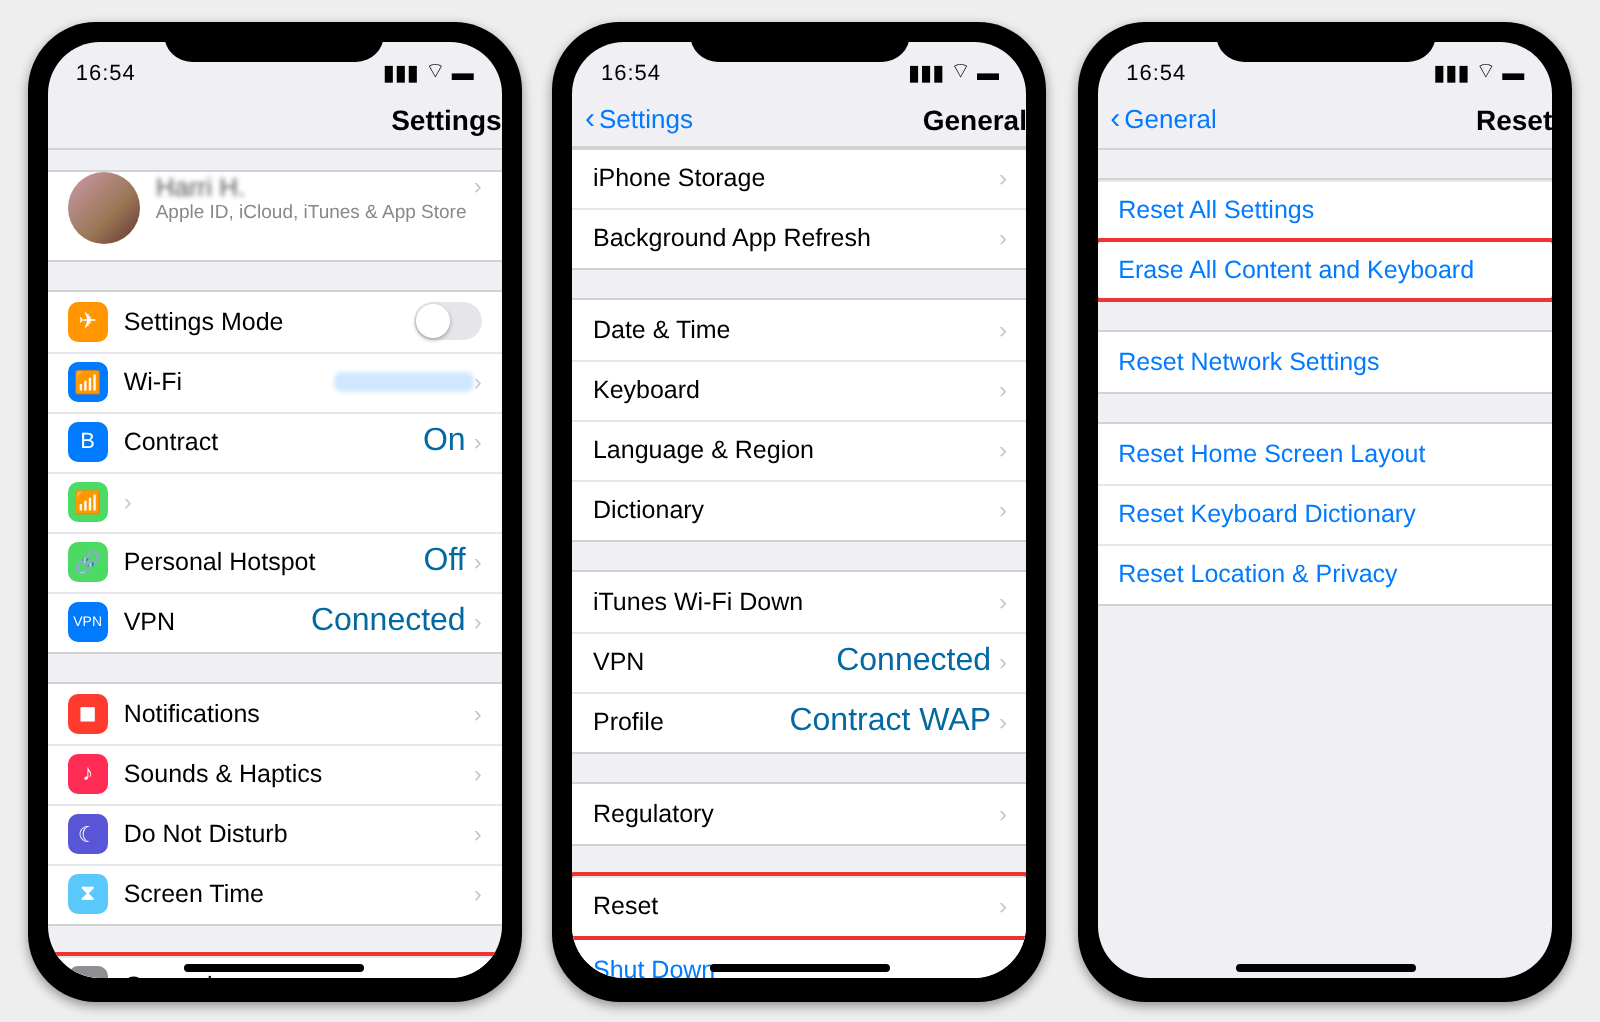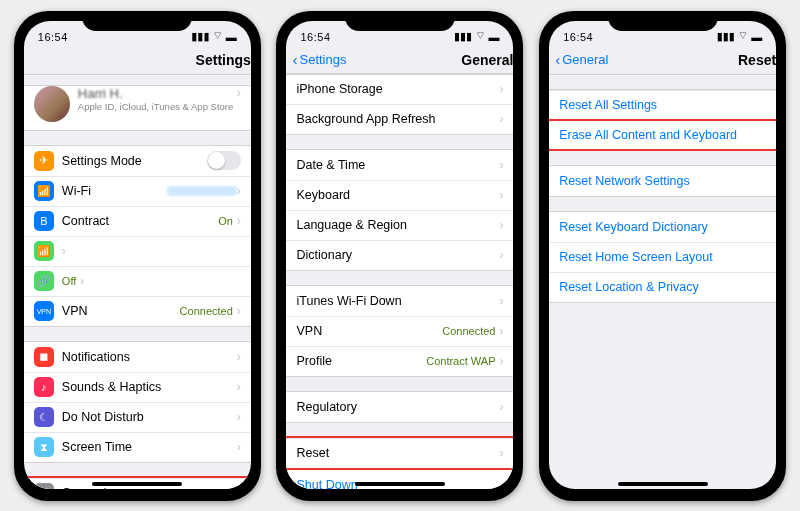--- a/index.html
+++ b/index.html
@@ -14,21 +14,21 @@
   .back{position:absolute;left:6px;top:0;color:#007aff;font-weight:400;font-size:13px;display:flex;align-items:center;gap:2px}
   .back .chev{font-size:15px;line-height:30px}
   .content{flex:1;overflow:hidden;font-size:12.5px}
   .block{background:#fff;border-top:1px solid #d1d1d6;border-bottom:1px solid #d1d1d6;margin-top:14px}
   .block.first{margin-top:10px}
   .block.tight{margin-top:10px}
   .row{display:flex;align-items:center;height:30px;padding:0 10px;position:relative;border-top:1px solid #e5e5ea}
   .block .row:first-child{border-top:none}
   .row .label{flex:1;color:#000}
   .row .label.blue{color:#007aff}
-  .row .value{color:#4d7c0f;font-size:11px;margin-right:4px}
+  .row .value{color:#0369a1;font-size:16px;margin-right:4px}
   .chevron{color:#c7c7cc;font-size:12px}
   .icon-sq{width:20px;height:20px;border-radius:5px;margin-right:8px;display:flex;align-items:center;justify-content:center;font-size:11px;color:#fff;flex-shrink:0}
   .toggle{width:34px;height:19px;background:#e5e5ea;border-radius:10px;position:relative}
   .toggle::after{content:"";position:absolute;left:1px;top:1px;width:17px;height:17px;border-radius:50%;background:#fff;box-shadow:0 1px 2px rgba(0,0,0,.3)}
   .profile-row{display:flex;align-items:flex-start;height:44px;padding:0 10px}
   .avatar{width:36px;height:36px;border-radius:50%;background:linear-gradient(135deg,#c9a 0%,#975 60%,#633 100%);margin-right:8px;flex-shrink:0}
   .pname{font-size:13px;font-weight:500;color:#555;filter:blur(1.3px)}
   .psub{font-size:9.5px;color:#888}
   .scribble{width:70px;height:10px;background:#cfe8ff;border-radius:4px;filter:blur(1px)}
   .hl{position:absolute;border:2.5px solid #e33;border-radius:3px;pointer-events:none;z-index:5}
@@ -77,20 +77,21 @@
             <span class="label">Contract</span>
             <span class="value">On</span>
             <span class="chevron">›</span>
           </div>
           <div class="row">
             <span class="icon-sq" style="background: rgb(76, 217, 100); font-size: 11px;">📶</span>
             <span class="chevron">›</span>
           </div>
           <div class="row">
             <span class="icon-sq" style="background: rgb(76, 217, 100); font-size: 11px;">🔗</span>
+            <span class="label">Personal Hotspot</span>
             <span class="value">Off</span>
             <span class="chevron">›</span>
           </div>
           <div class="row">
             <span class="icon-sq" style="background: rgb(0, 122, 255); font-size: 7px;">VPN</span>
             <span class="label">VPN</span>
             <span class="value">Connected</span>
             <span class="chevron">›</span>
           </div>
         </div>
@@ -243,24 +244,24 @@
             <span class="label blue">Erase All Content and Keyboard</span>
           </div>
         </div>
       <div class="block" id="p3b2">
           <div class="row">
             <span class="label blue">Reset Network Settings</span>
           </div>
         </div>
       <div class="block" id="p3b3">
           <div class="row">
+            <span class="label blue">Reset Home Screen Layout</span>
+          </div>
+          <div class="row">
             <span class="label blue">Reset Keyboard Dictionary</span>
-          </div>
-          <div class="row">
-            <span class="label blue">Reset Home Screen Layout</span>
           </div>
           <div class="row">
             <span class="label blue">Reset Location &amp; Privacy</span>
           </div>
         </div>
     </div>
     <div class="homebar"></div>
   </div>
 </div>
 

